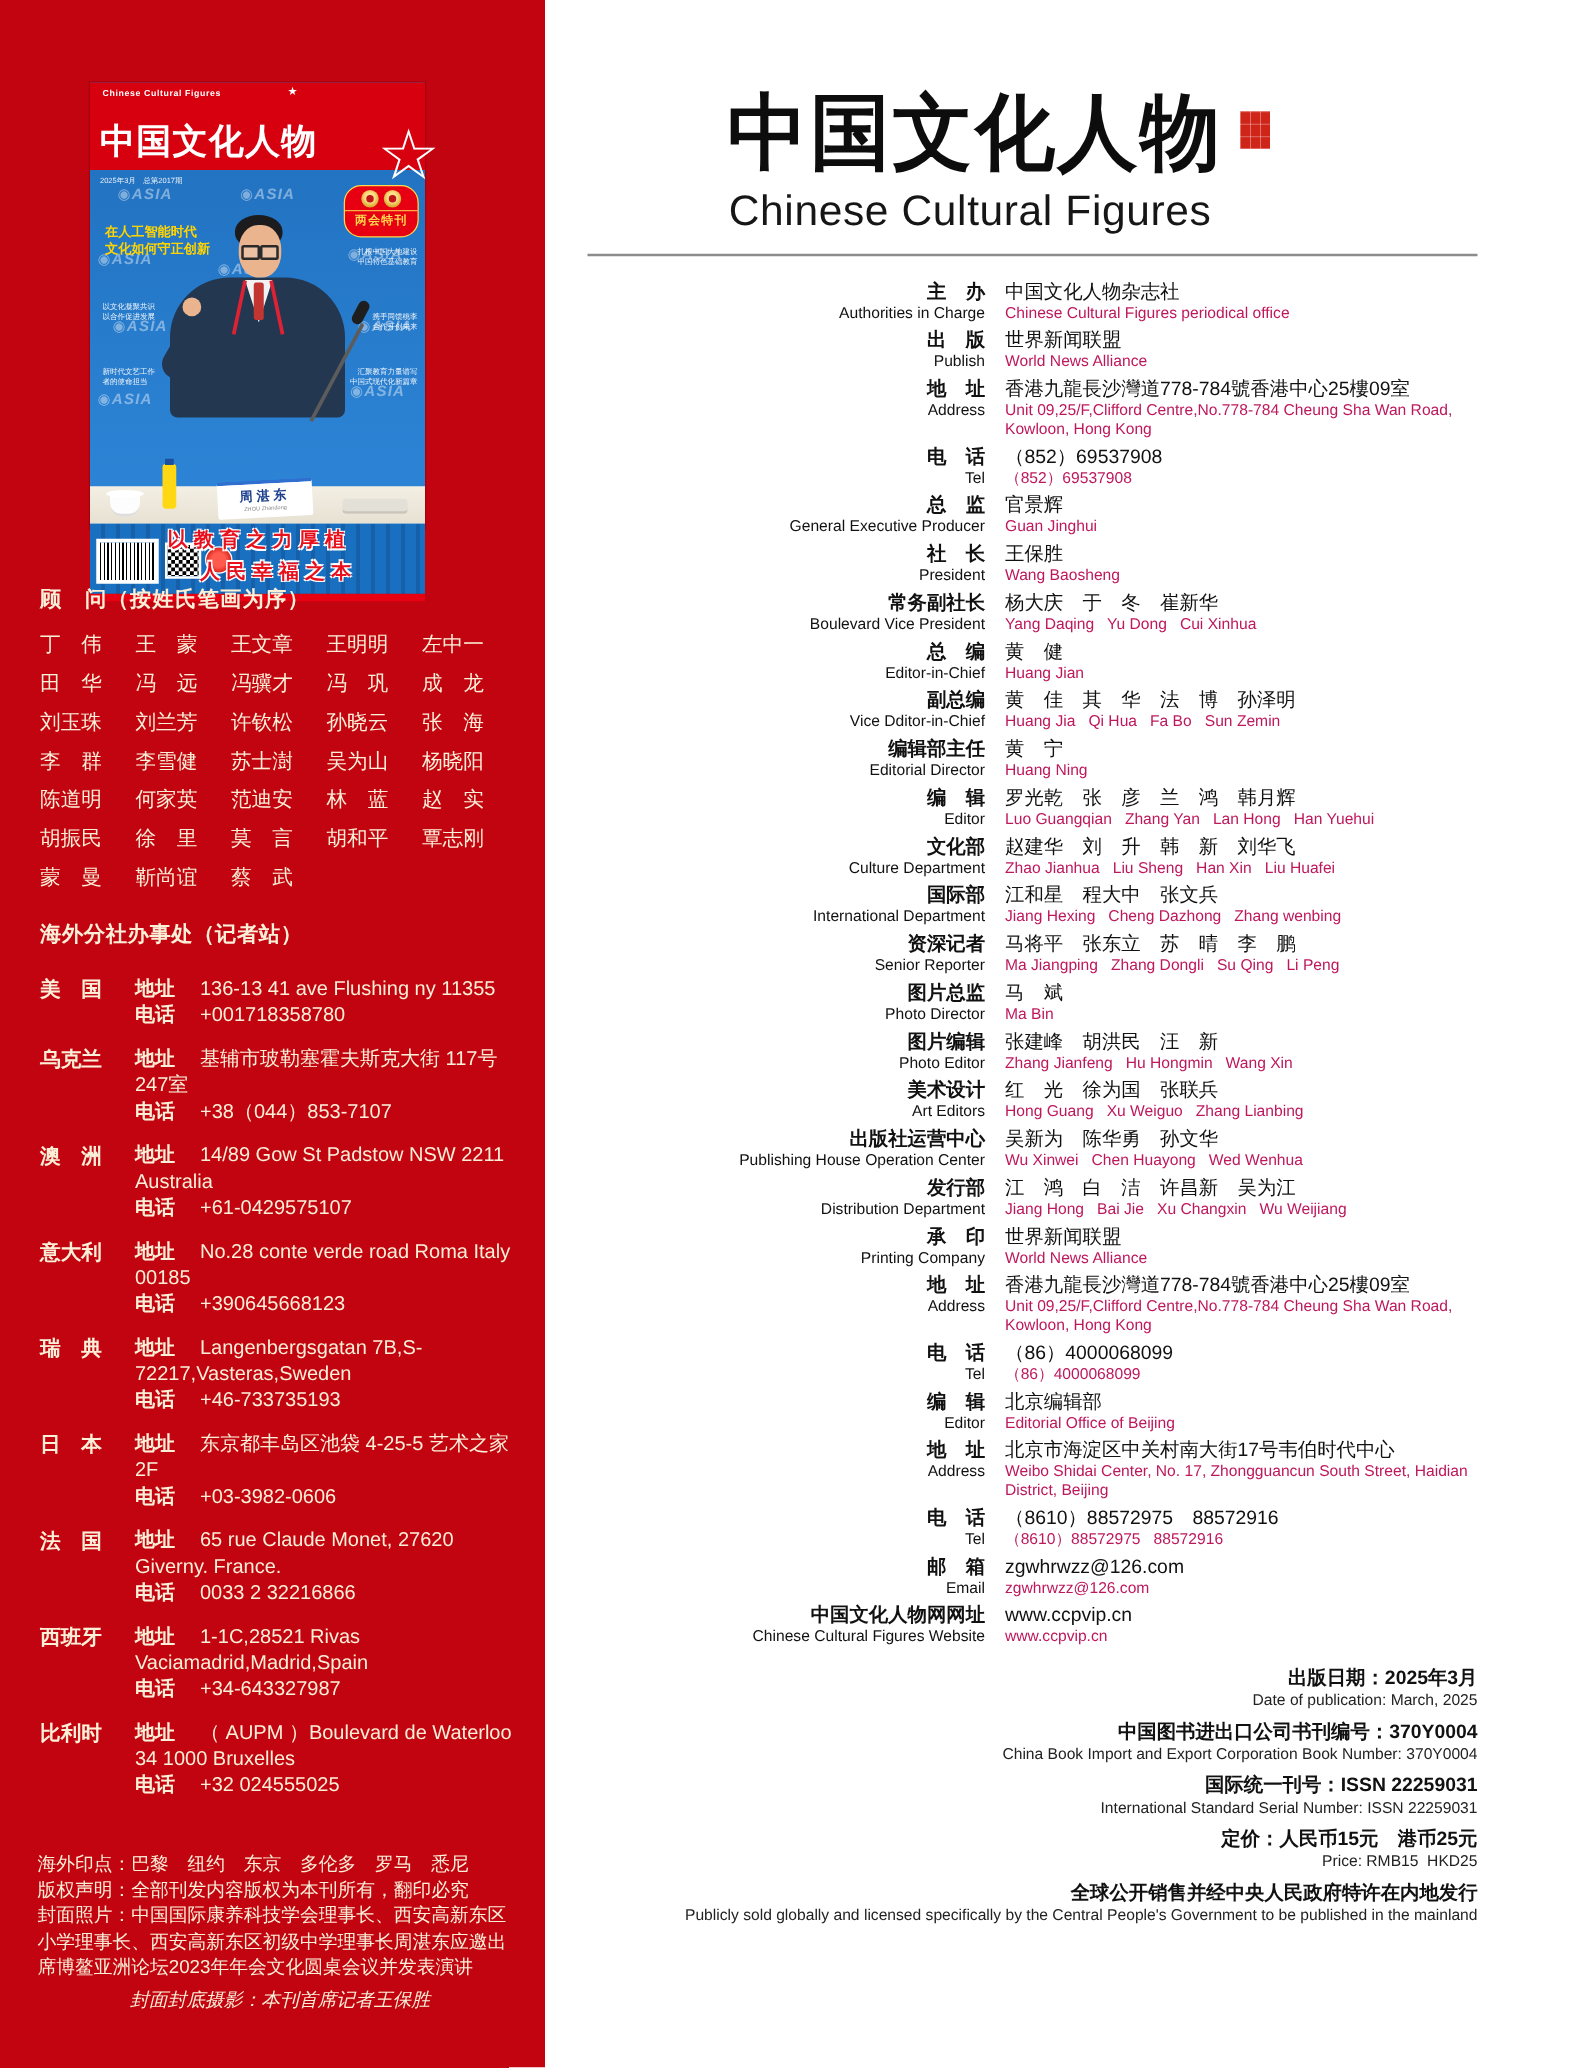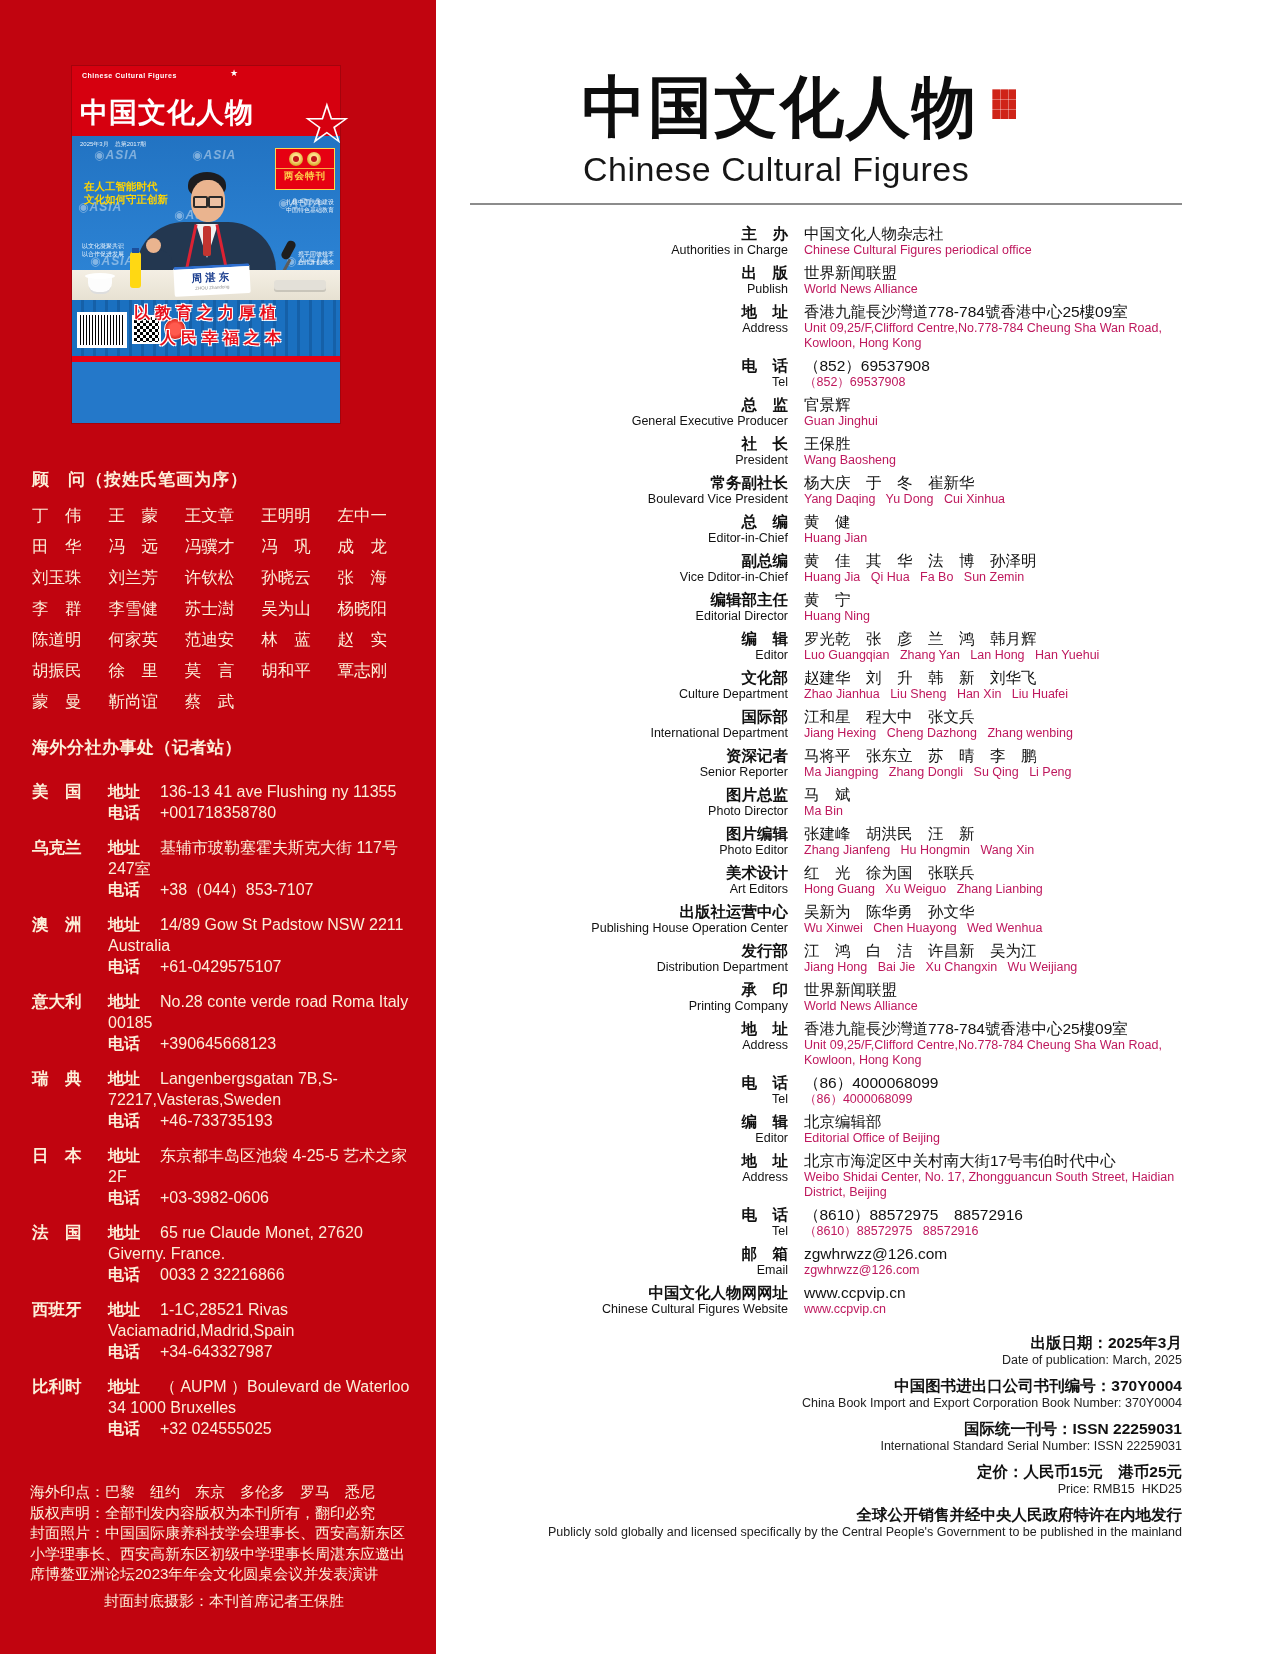--- a/index.html
+++ b/index.html
@@ -10,24 +10,24 @@
   .sidebar{position:absolute;left:0;top:0;width:436px;height:1654px;background:#c1040f;color:#fcefd8;}
 
   
   .cover{position:absolute;left:72px;top:66px;width:268px;height:357px;background:#2478c9;box-shadow:0 0 0 1px rgba(0,0,0,.15);}
   .cover-top{position:relative;height:70px;background:#d6000f;}
   .cover-top-en{position:absolute;left:10px;top:6px;font-size:7px;letter-spacing:.5px;color:#fff;font-weight:bold;}
   .cover-top-zh{position:absolute;left:8px;bottom:4px;font-size:28px;font-weight:bold;color:#fff;
                 font-family:"DejaVu Serif","Liberation Serif",serif;letter-spacing:1px;white-space:nowrap;}
   .cover-star-big{position:absolute;right:-12px;top:30px;font-size:56px;line-height:56px;color:#fff;z-index:5;}
   .cover-star-small{position:absolute;left:158px;top:2px;font-size:9px;color:#fff;}
-  .cover-body{position:relative;height:164px;background:linear-gradient(180deg,#2273c2,#2e86d8);overflow:hidden;}
+  .cover-body{position:relative;height:283px;background:linear-gradient(180deg,#2273c2,#2e86d8);overflow:hidden;}
   .wm{position:absolute;font-size:12px;font-weight:bold;font-style:italic;color:rgba(255,255,255,.42);letter-spacing:1px;white-space:nowrap;}
   .cover-issue{position:absolute;left:8px;top:4px;font-size:6px;color:rgba(255,255,255,.9);z-index:3;}
-  .cover-badge{position:absolute;right:5px;top:12px;width:58px;height:40px;background:#e60012;border:1px solid #ffd84d;border-radius:0;z-index:4;text-align:center;}
+  .cover-badge{position:absolute;right:5px;top:12px;width:58px;height:40px;background:#e60012;border:1px solid #ffd84d;border-radius:14px;z-index:4;text-align:center;}
   .badge-emblems{display:flex;justify-content:center;gap:4px;margin-top:3px;}
   .badge-emblems i{width:14px;height:14px;border-radius:50%;background:radial-gradient(circle at 50% 42%,#ffe08a 0 34%,#d8a82a 72%);display:inline-block;}
   .badge-emblems i b{display:block;width:6px;height:6px;border-radius:50%;background:#c2151b;margin:4px auto 0;}
   .cover-badge-label{font-size:9.5px;font-weight:bold;color:#ffd84d;letter-spacing:1px;margin-top:2px;border-top:1px solid rgba(255,216,77,.8);padding-top:1px;}
   .cover-headline{position:absolute;left:12px;top:44px;font-size:10.5px;line-height:13px;font-weight:bold;color:#ffd400;z-index:3;white-space:pre-line;}
   .ct{position:absolute;font-size:6px;line-height:8px;color:rgba(255,255,255,.92);white-space:pre-line;z-index:3;}
   .ct-l1{left:10px;top:106px;}
   .ct-l2{left:10px;top:158px;}
   .ct-r1{right:6px;top:62px;text-align:right;}
   .ct-r2{right:6px;top:114px;text-align:right;}
@@ -79,21 +79,21 @@
   .offices{margin-top:22px;}
   .office{display:flex;margin-bottom:14px;}
   .o-country{width:76px;flex:0 0 76px;font-size:16.5px;font-weight:bold;white-space:pre;}
   .o-info{flex:1;font-size:16px;line-height:21px;}
   .o-label{font-weight:bold;margin-right:20px;}
   .o-line{margin:0;}
 
   
   .sb-footer{position:absolute;left:30px;top:1482px;width:388px;font-size:15px;line-height:20.5px;}
   .sb-footer .ln{margin:0;}
-  .sb-footer .ln-center{text-align:center;margin-top:6px;}
+  .sb-footer .ln-center{text-align:center;margin-top:6px;font-style:italic;}
 
   
   .main{position:absolute;left:470px;top:0;width:712px;}
   .logo-row{display:flex;align-items:flex-start;margin:64px 0 0 112px;}
   .logo-zh{font-size:64px;line-height:86px;font-weight:bold;color:#0d0d0d;white-space:nowrap;
            font-family:"DejaVu Serif","Liberation Serif",serif;letter-spacing:2px;transform:scaleY(1.04);}
   .logo-sig{display:flex;flex-direction:column;align-items:center;margin-left:14px;margin-top:14px;}
   .sig-text{writing-mode:vertical-rl;font-size:14px;color:#222;font-family:"DejaVu Serif","Liberation Serif",serif;letter-spacing:2px;}
   .seal{width:24px;height:30px;background:#cf2418;margin-top:5px;
         background-image:linear-gradient(rgba(255,255,255,.35) 1px,transparent 1px),linear-gradient(90deg,rgba(255,255,255,.35) 1px,transparent 1px);

